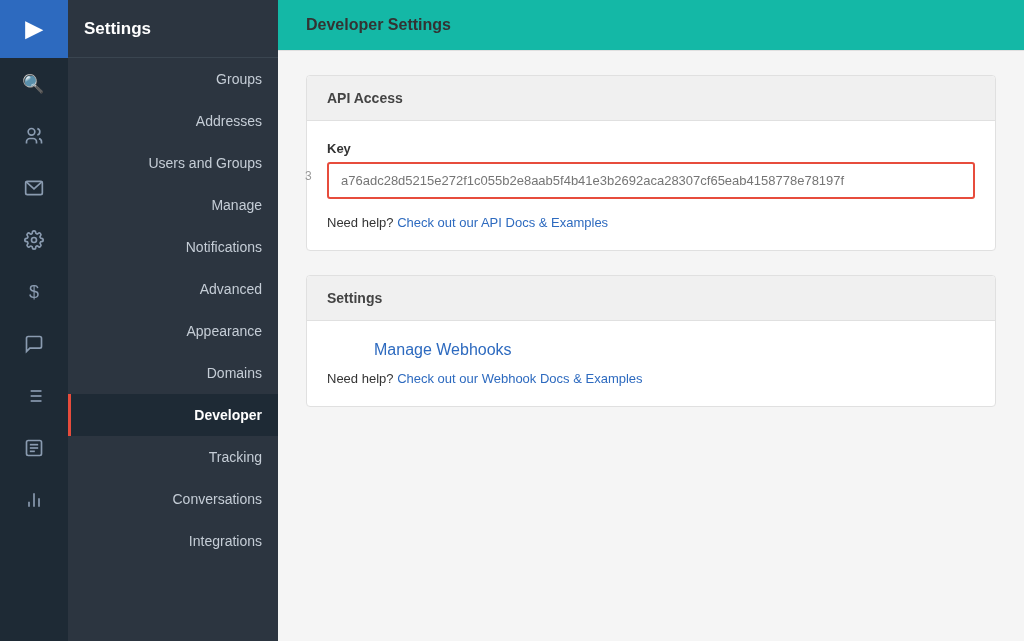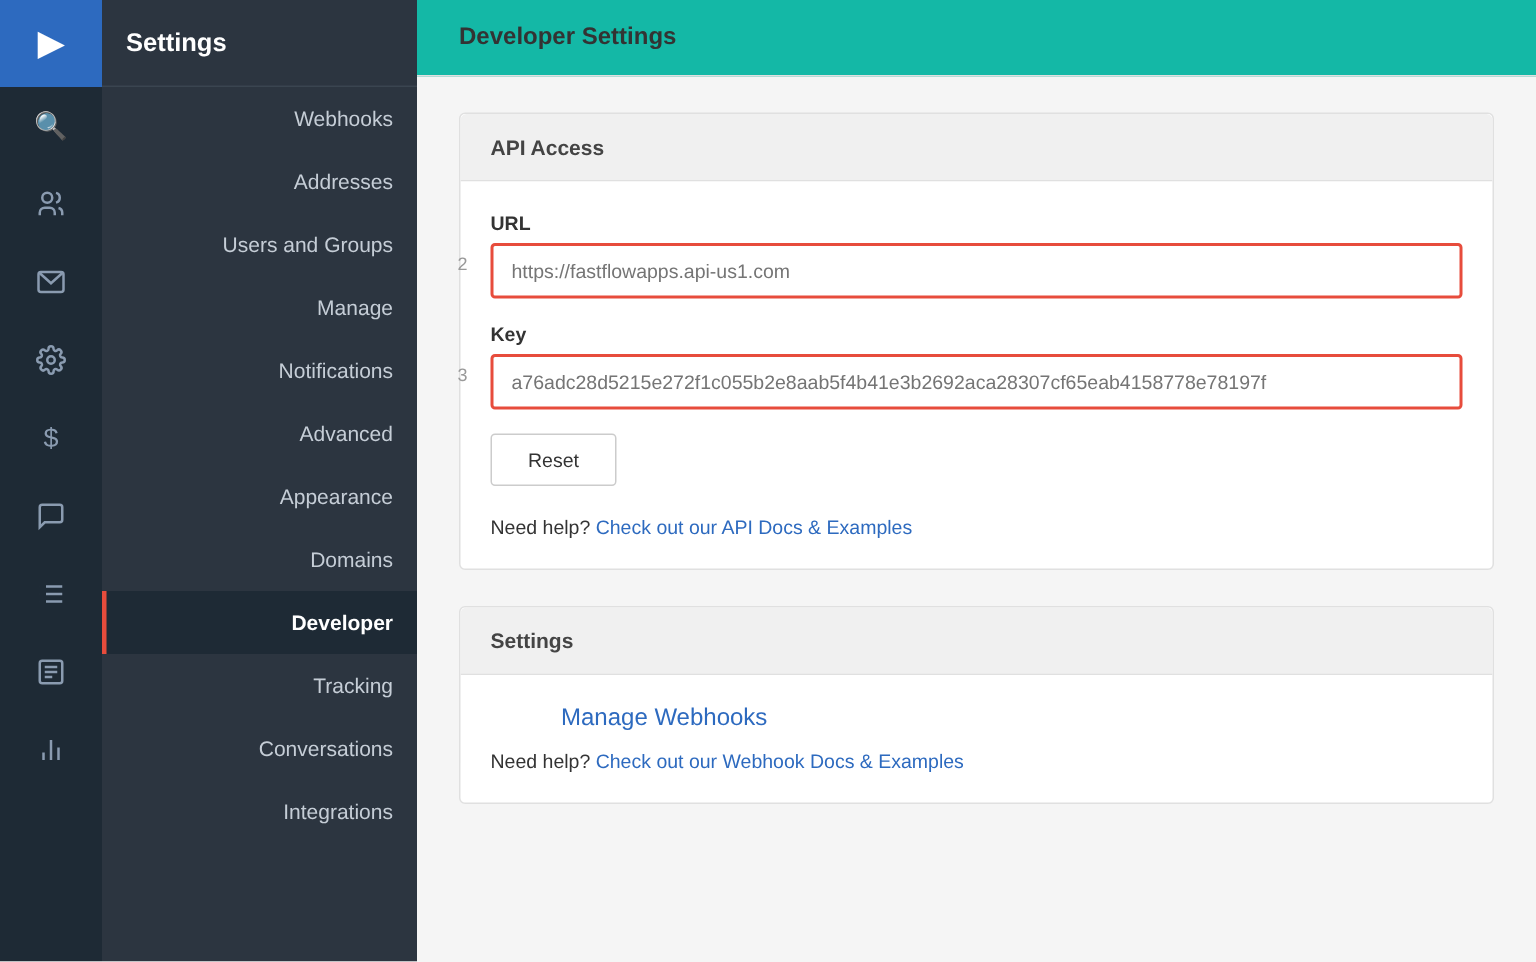--- a/index.html
+++ b/index.html
@@ -228,21 +228,21 @@
     <svg width="20" height="20" viewBox="0 0 24 24" fill="none" stroke="currentColor" stroke-width="2">
         <line x1="18" y1="20" x2="18" y2="10"></line>
         <line x1="12" y1="20" x2="12" y2="4"></line>
         <line x1="6" y1="20" x2="6" y2="14"></line>
       </svg>
   </div>
 </div>
 
 <div class="sidebar">
   <div class="sidebar-header">Settings</div>
-  <div class="sidebar-item">Webhooks</div>
+  <div class="sidebar-item">Groups</div>
   <div class="sidebar-item">Addresses</div>
   <div class="sidebar-item">Users and Groups</div>
   <div class="sidebar-item">Manage</div>
   <div class="sidebar-item">Notifications</div>
   <div class="sidebar-item">Advanced</div>
   <div class="sidebar-item">Appearance</div>
   <div class="sidebar-item">Domains</div>
   <div class="sidebar-item active">Developer</div>
   <div class="sidebar-item">Tracking</div>
   <div class="sidebar-item">Conversations</div>
@@ -251,33 +251,25 @@
 
 <div class="main-content">
   <div class="main-header">Developer Settings</div>
   <div class="main-body">
 
     <div class="section-card">
       <div class="section-card-header">API Access</div>
       <div class="section-card-body">
         <div class="relative-wrap">
           <div class="form-row">
-            <label class="form-label">URL</label>
-            <span style="position:absolute;left:-22px;top:28px;font-size:12px;color:#999;">2</span>
-            <input class="form-input" type="text" readonly="" placeholder="https://fastflowapps.api-us1.com" style="">
-          </div>
-        </div>
-        <div class="relative-wrap">
-          <div class="form-row">
             <label class="form-label">Key</label>
             <span style="position:absolute;left:-22px;top:28px;font-size:12px;color:#999;">3</span>
             <input class="form-input" type="text" readonly="" placeholder="a76adc28d5215e272f1c055b2e8aab5f4b41e3b2692aca28307cf65eab4158778e78197f" style="">
           </div>
         </div>
-        <button class="btn-reset">Reset</button>
         <p class="help-text">
           <span>Need help?</span>
           <a class="help-link">Check out our API Docs &amp; Examples</a>
         </p>
       </div>
     </div>
 
     <div class="section-card">
       <div class="section-card-header">Settings</div>
       <div class="section-card-body">

